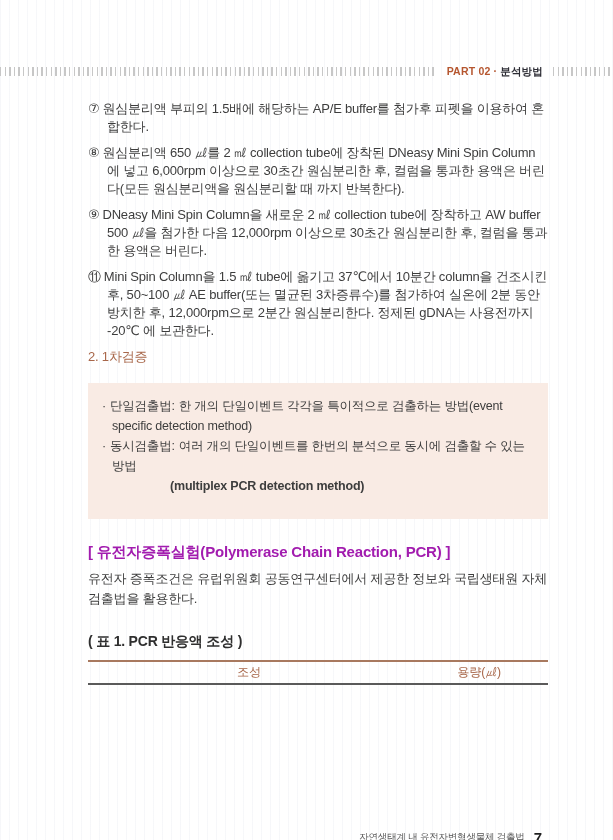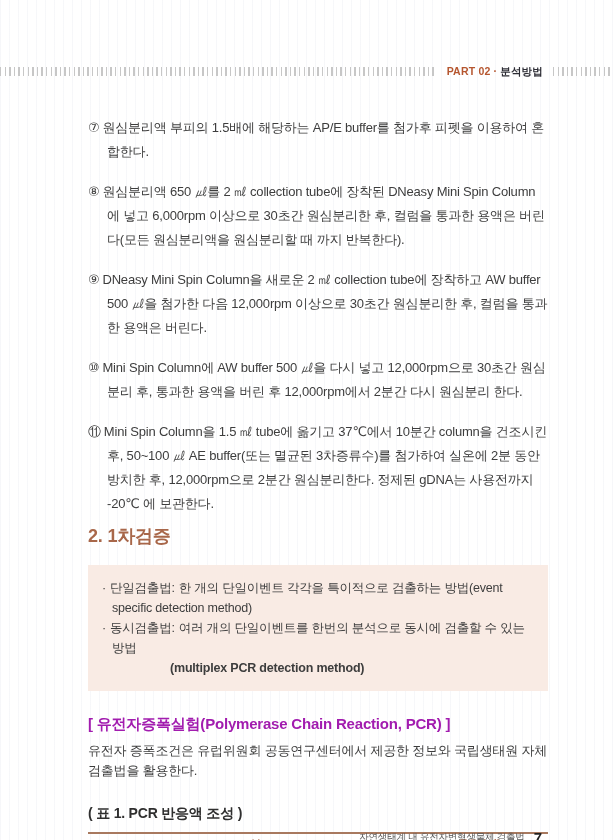--- a/index.html
+++ b/index.html
@@ -33,41 +33,41 @@
   .part-label{color:#b5562f;}
   .header-sep{color:#b5562f;margin:0 3px;}
   .section-label{color:#2c2c34;}
 
   
   .content{
     position:absolute;left:88px;top:100px;width:460px;
   }
 
   .step{
-    font-size:13px;line-height:24px;
+    font-size:13px;line-height:18px;
     padding-left:19px;text-indent:-19px;
-    margin:16px 0 8px 0;
+    margin:0 0 8px 0;
     letter-spacing:-0.2px;
   }
   .step .marker{margin-right:3px;}
 
   .section-heading{
     margin-top:6px;
-    font-size:18px;font-weight:bold;color:#a8674a;
+    font-size:13px;font-weight:normal;color:#a8674a;
     letter-spacing:-0.2px;
   }
   .intro{
     margin-top:17px;
     font-size:13px;line-height:22px;letter-spacing:-0.2px;
   }
 
   .note-box{
     margin-top:17px;
     background:#f9ebe4;
-    padding:13px 14px 13px 14px;
+    padding:13px 14px 23px 14px;
     font-size:12.5px;line-height:20px;letter-spacing:-0.2px;
   }
   .note-item{padding-left:10px;text-indent:-10px;}
   .note-bullet{margin-right:4px;}
   .note-label{margin-right:4px;}
   .note-sub{padding-left:68px;font-weight:bold;}
 
   .experiment-heading{
     margin-top:24px;
     font-size:15px;font-weight:bold;color:#a21caf;
@@ -123,23 +123,20 @@
   <div class="step">
     <span class="marker">⑦</span><span>원심분리액 부피의 1.5배에 해당하는 AP/E buffer를 첨가후 피펫을 이용하여 혼합한다.</span>
   </div>
   <div class="step">
     <span class="marker">⑧</span><span>원심분리액 650 ㎕를 2 ㎖ collection tube에 장착된 DNeasy Mini Spin Column에 넣고 6,000rpm 이상으로 30초간 원심분리한 후, 컬럼을 통과한 용액은 버린다(모든 원심분리액을 원심분리할 때 까지 반복한다).</span>
   </div>
   <div class="step">
     <span class="marker">⑨</span><span>DNeasy Mini Spin Column을 새로운 2 ㎖ collection tube에 장착하고 AW buffer 500 ㎕을 첨가한 다음 12,000rpm 이상으로 30초간 원심분리한 후, 컬럼을 통과한 용액은 버린다.</span>
   </div>
   <div class="step">
-    <span class="marker">⑩</span><span>Mini Spin Column에 AW buffer 500 ㎕을 다시 넣고 12,000rpm으로 30초간 원심분리 후, 통과한 용액을 버린 후 12,000rpm에서 2분간 다시 원심분리 한다.</span>
-  </div>
-  <div class="step">
     <span class="marker">⑪</span><span>Mini Spin Column을 1.5 ㎖ tube에 옮기고 37℃에서 10분간 column을 건조시킨후, 50~100 ㎕ AE buffer(또는 멸균된 3차증류수)를 첨가하여 실온에 2분 동안 방치한 후, 12,000rpm으로 2분간 원심분리한다. 정제된 gDNA는 사용전까지 -20℃ 에 보관한다.</span>
   </div>
 
   <div class="section-heading">2. 1차검증</div>
 
 
   <div class="note-box">
     <div class="note-item">
       <span class="note-bullet">·</span><span class="note-label">단일검출법:</span><span>한 개의 단일이벤트 각각을 특이적으로 검출하는 방법(event specific detection method)</span>
     </div>

